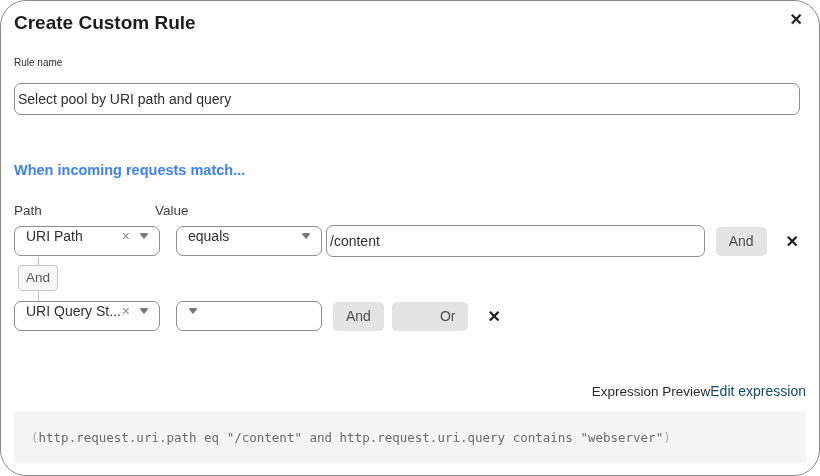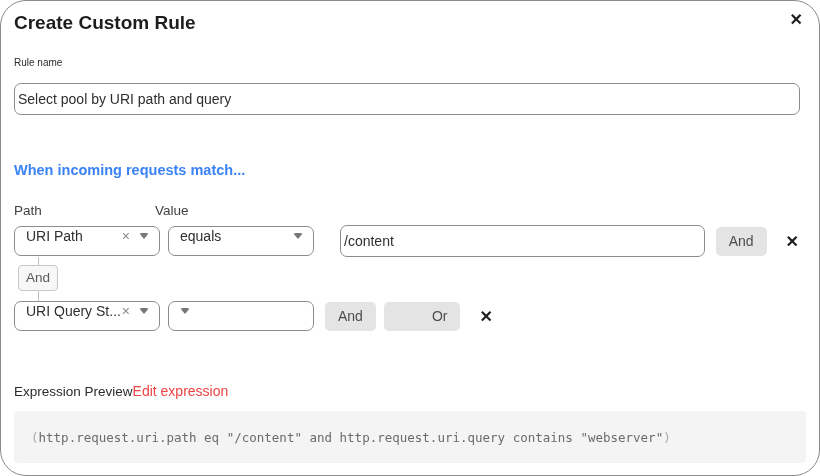--- a/index.html
+++ b/index.html
@@ -49,23 +49,23 @@
     border: 1px solid #8d8d8d; border-radius: 7px;
     padding: 0 10px 10px 11px; background: #fff; cursor: pointer;
   }
   .select-text { flex: 1; font-size: 14px; color: #2e2e2e; white-space: nowrap; overflow: hidden; }
   .select-clear { font-size: 14px; color: #8a8a8a; margin-right: 9px; line-height: 14px; cursor: pointer; }
   .caret {
     width: 0; height: 0; flex: none;
     border-left: 5px solid transparent; border-right: 5px solid transparent;
     border-top: 6px solid #767676; cursor: pointer;
   }
-  .operator-select { margin-left: 8px; }
+  .operator-select { margin-left: 16px; }
 
-  .value-input { flex: 1; margin-left: 26px; }
+  .value-input { flex: 1; margin-left: 4px; }
 
   .logic-btn {
     flex: none; height: 29px; padding: 0 13px;
     margin-left: 11px;
     background: #e4e4e4; border: none; border-radius: 5px;
     font-family: "Liberation Sans", sans-serif;
     font-size: 14px; color: #4d4d4d; cursor: pointer;
   }
   .logic-btn + .logic-btn { margin-left: 8px; padding-left: 48px; }
   .row-remove {
@@ -75,23 +75,23 @@
 
   .connector-col { margin-left: 4px; width: 40px; display: flex; flex-direction: column; align-items: center; }
   .connector-line-top { width: 1px; height: 8px; background: #bdbdbd; }
   .connector-badge {
     width: 40px; height: 26px; line-height: 24px; text-align: center;
     background: #f7f7f7; border: 1px solid #c8c8c8; border-radius: 4px;
     font-size: 13.5px; color: #595959;
   }
   .connector-line-bottom { width: 1px; height: 10px; background: #bdbdbd; }
 
-  .preview-header { display: flex; justify-content: flex-start; align-items: center; margin-top: 52px; }
+  .preview-header { display: flex; justify-content: flex-end; align-items: center; margin-top: 52px; }
   .preview-label { font-size: 13.5px; color: #2b2b2b; }
-  .edit-link { font-size: 14px; color: #ef4444; cursor: pointer; text-decoration: none; }
+  .edit-link { font-size: 14px; color: #0c4a6e; cursor: pointer; text-decoration: none; }
 
   .code-block {
     margin-top: 12px; height: 52px; width: 792px;
     background: #f4f4f4; border-radius: 4px;
     display: flex; align-items: center; padding: 0 17px;
     font-family: "DejaVu Sans Mono", "Liberation Mono", monospace;
     font-size: 12.5px; color: #6b6b6b; white-space: nowrap;
   }
   .code-paren { color: #ababab; }
 </style>

